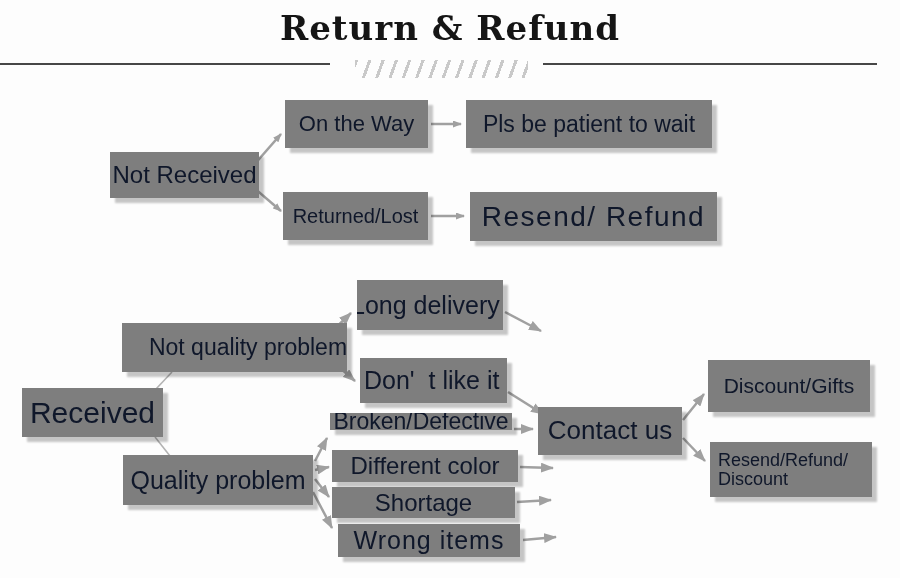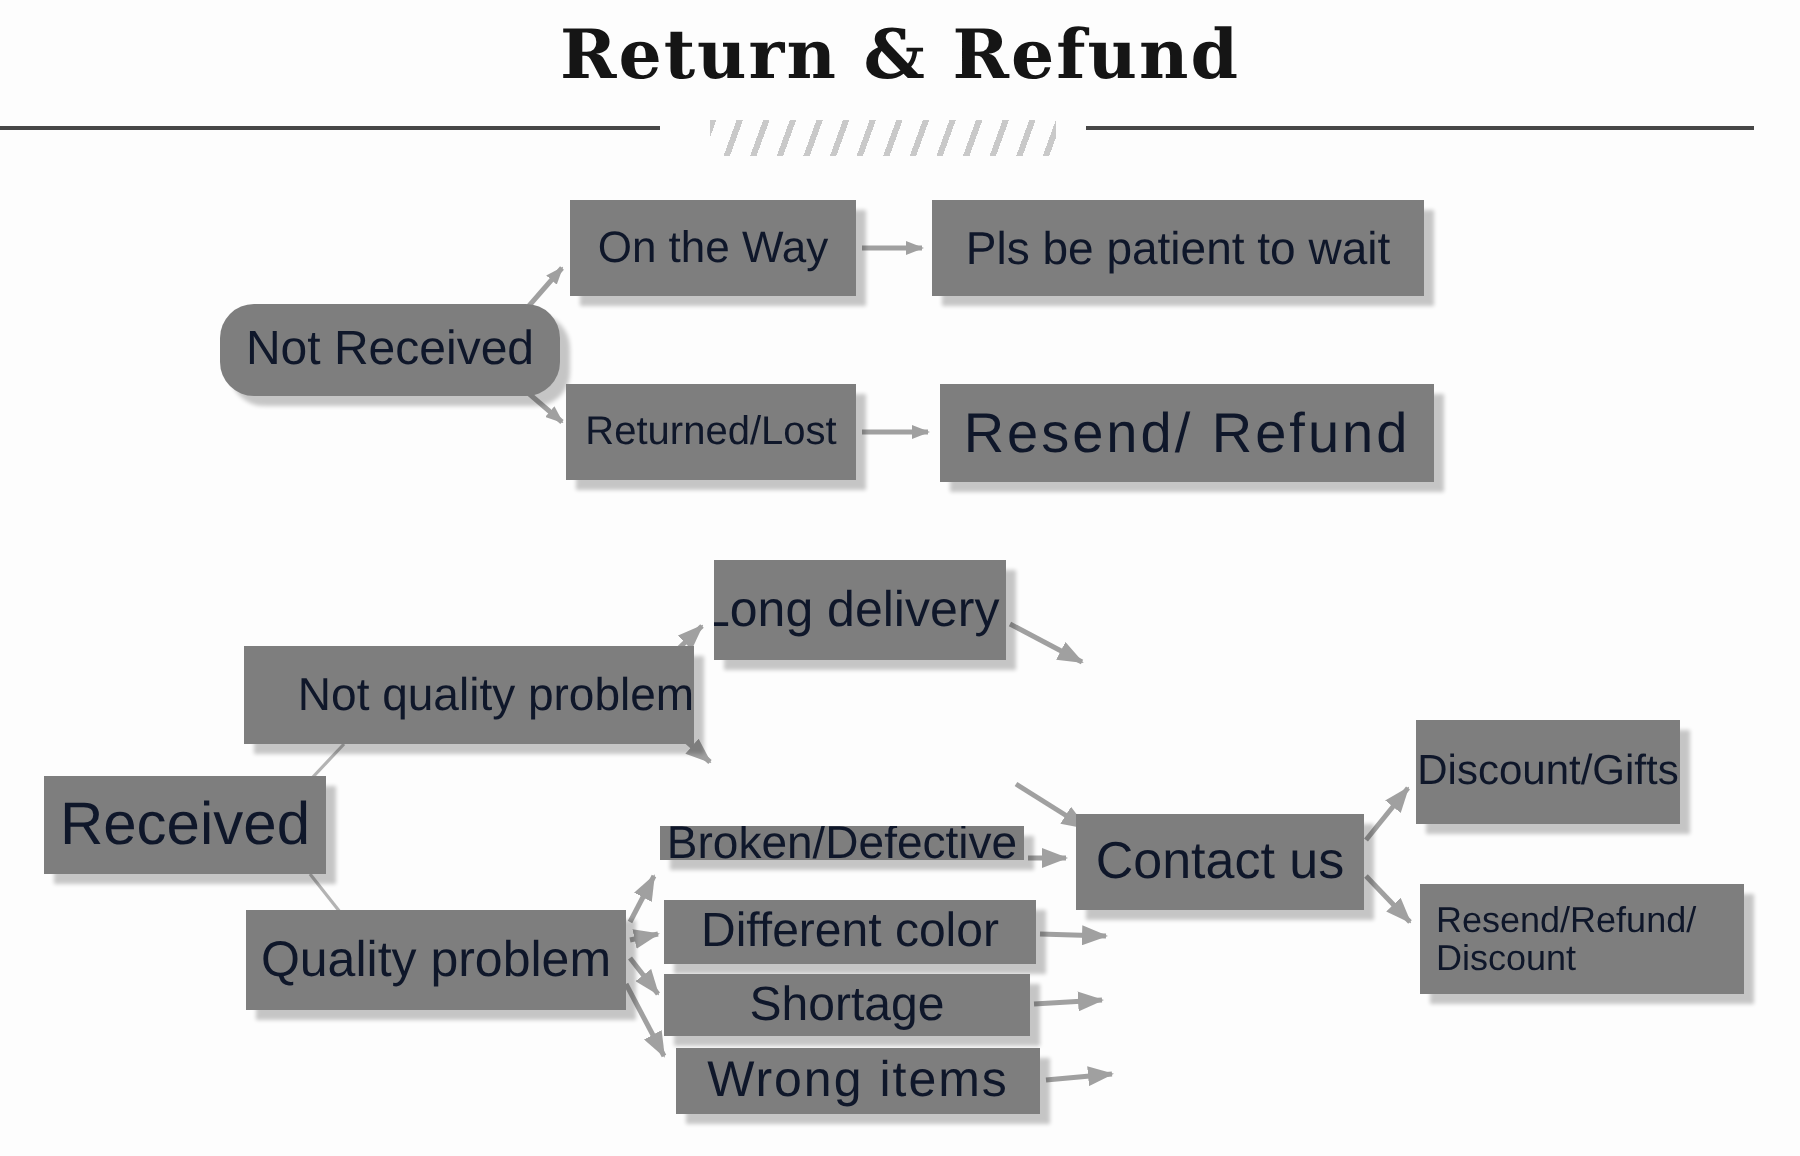--- a/index.html
+++ b/index.html
@@ -31,37 +31,37 @@
   .node{
     position:absolute;z-index:2;
     background:var(--box,#7e7e7e);color:#0f172a;
     display:flex;align-items:center;justify-content:center;
     box-shadow:5px 5px 2px rgba(0,0,0,0.22);
     white-space:pre;line-height:1.05;
     overflow:hidden;
   }
   .node.align-left{justify-content:flex-start;}
 
-  .n-not-received   {left:110px;top:152px;width:170px;height:46px;font-size:24px;border-radius:17px;}
+  .n-not-received   {left:110px;top:152px;width:149px;height:46px;font-size:24px;}
   .n-on-the-way     {left:285px;top:100px;width:143px;height:48px;font-size:22px;}
   .n-pls-wait       {left:466px;top:100px;width:246px;height:48px;font-size:23px;}
   .n-returned-lost  {left:283px;top:192px;width:145px;height:48px;font-size:20px;}
   .n-resend-refund  {left:470px;top:192px;width:247px;height:49px;font-size:28px;letter-spacing:1.5px;}
   .n-received       {left:22px; top:388px;width:141px;height:49px;font-size:30px;}
   .n-not-quality    {left:122px;top:323px;width:198px;height:49px;font-size:23px;padding-left:27px;}
   .n-long-delivery  {left:357px;top:280px;width:146px;height:50px;font-size:25px;}
   .n-long-delivery .lbl{margin-left:-6px;}
   .n-dont-like      {left:360px;top:358px;width:147px;height:45px;font-size:25px;padding-left:4px;box-sizing:border-box;}
   .n-quality        {left:123px;top:455px;width:190px;height:50px;font-size:25px;}
   .n-broken         {left:330px;top:413px;width:182px;height:17px;font-size:23px;}
   .n-diff-color     {left:332px;top:450px;width:186px;height:32px;font-size:24px;}
   .n-shortage       {left:332px;top:487px;width:183px;height:31px;font-size:24px;}
   .n-wrong-items    {left:338px;top:524px;width:182px;height:33px;font-size:25px;letter-spacing:1px;}
   .n-contact-us     {left:538px;top:407px;width:144px;height:48px;font-size:26px;}
-  .n-discount-gifts {left:708px;top:360px;width:132px;height:52px;font-size:21px;}
+  .n-discount-gifts {left:708px;top:360px;width:162px;height:52px;font-size:21px;}
   .n-rrd            {left:710px;top:442px;width:162px;height:55px;font-size:18px;padding-left:8px;box-sizing:border-box;}
 </style>
 </head>
 <body style="--bg: #fdfdfd; --box: #7e7e7e; --arrow: #a0a0a0; --connector: #b3b3b3; --title: #151515; --rule: #474747; --hatch: #c9c9c9;">
 
 <div class="stage">
 
   <div class="title">Return &amp; Refund</div>
   <div class="rule rule-left"></div>
   <div class="rule rule-right"></div>
@@ -122,20 +122,23 @@
 
   <div class="node n-received">
     <span class="lbl">Received</span>
   </div>
   <div class="node n-not-quality">
     <span class="lbl">Not quality problem</span>
   </div>
   <div class="node n-long-delivery align-left">
     <span class="lbl">Long delivery</span>
   </div>
+  <div class="node n-dont-like align-left">
+    <span class="lbl">Don'  t like it</span>
+  </div>
   <div class="node n-quality">
     <span class="lbl">Quality problem</span>
   </div>
   <div class="node n-broken">
     <span class="lbl">Broken/Defective</span>
   </div>
   <div class="node n-diff-color">
     <span class="lbl">Different color</span>
   </div>
   <div class="node n-shortage">

